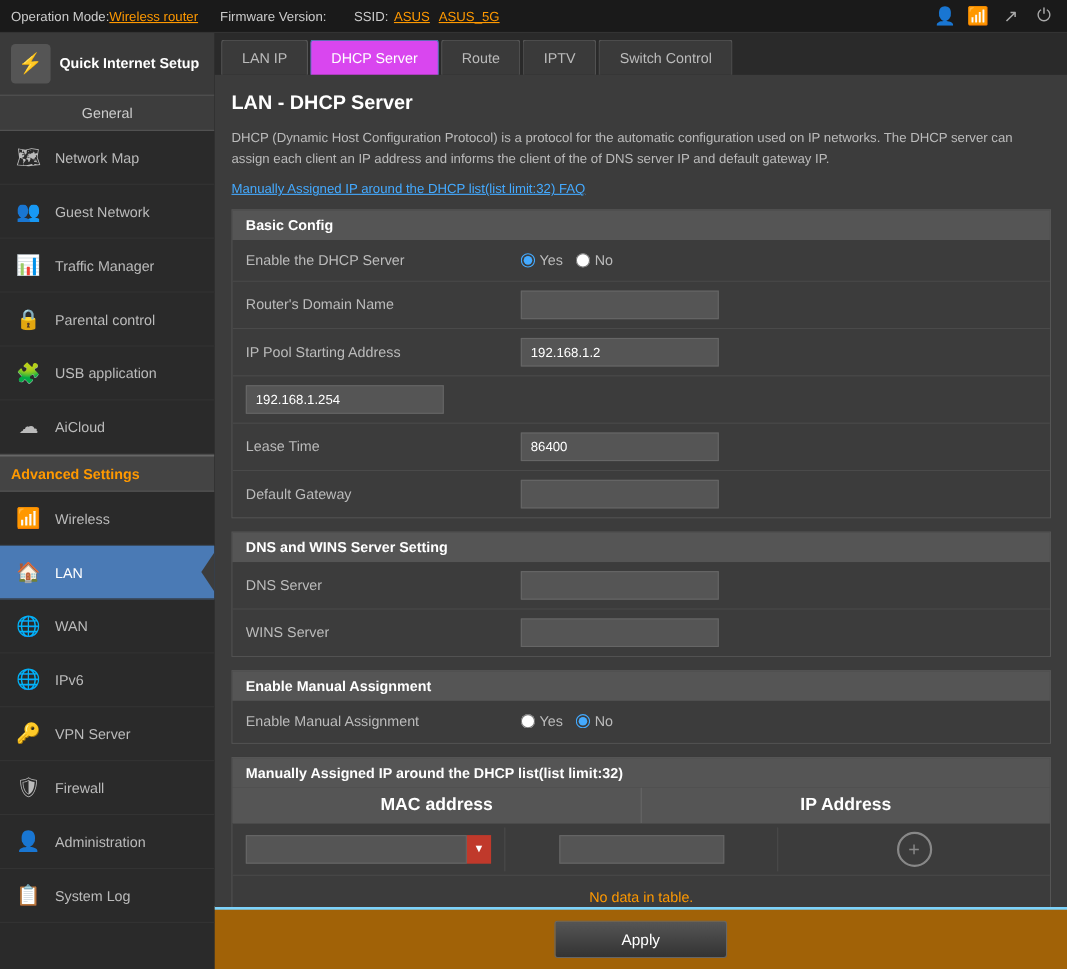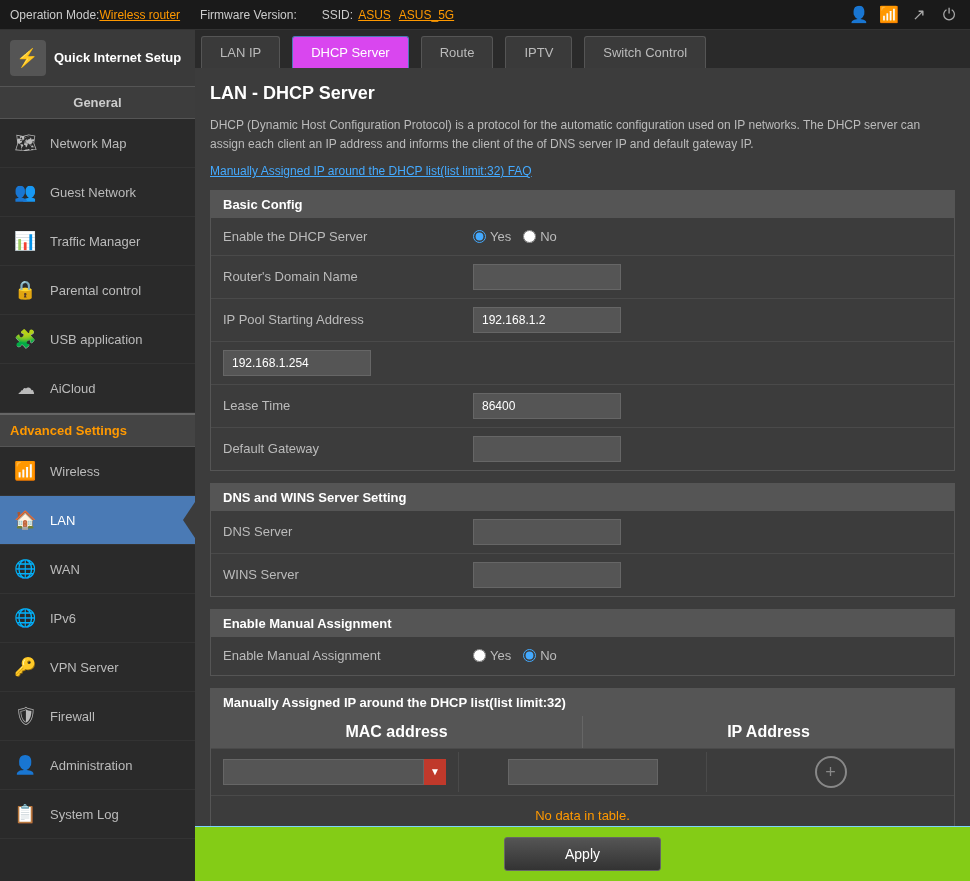--- a/index.html
+++ b/index.html
@@ -11,50 +11,50 @@
     #topbar .icon-btn { width: 22px; height: 22px; display: flex; align-items: center; justify-content: center; color: #aaa; cursor: pointer; font-size: 16px; }
 
     
     #layout { display: flex; height: calc(881px - 30px); }
 
     
     #sidebar { width: 195px; background: #2a2a2a; flex-shrink: 0; overflow-y: auto; }
     .sidebar-top { background: #3a3a3a; padding: 10px; display: flex; align-items: center; gap: 8px; cursor: pointer; }
     .sidebar-top .icon-wrap { width: 36px; height: 36px; background: #555; border-radius: 4px; display: flex; align-items: center; justify-content: center; color: #fff; font-size: 18px; }
     .sidebar-top .label { color: #fff; font-size: 13px; font-weight: bold; line-height: 1.3; }
-    .sidebar-section-header { background: #3d3d3d; color: #ccc; font-size: 13px; font-weight: bold; padding: 8px 10px; text-align: center; border-top: 1px solid #555; border-bottom: 1px solid #555; }
+    .sidebar-section-header { background: #3d3d3d; color: #ccc; font-size: 13px; font-weight: normal; padding: 8px 10px; text-align: center; border-top: 1px solid #555; border-bottom: 1px solid #555; }
     .sidebar-item { display: flex; align-items: center; gap: 10px; padding: 10px 12px; cursor: pointer; color: #bbb; border-bottom: 1px solid #333; }
     .sidebar-item.active { background: #4a7ab5; color: #fff; }
     .sidebar-item .si-icon { width: 28px; height: 28px; display: flex; align-items: center; justify-content: center; font-size: 18px; flex-shrink: 0; }
     .sidebar-item .si-label { font-size: 13px; }
     .sidebar-adv-header { background: #444; color: #ff9900; font-size: 13px; font-weight: bold; padding: 8px 10px; border-top: 2px solid #666; border-bottom: 1px solid #555; }
 
     
     #main { flex: 1; background: #3c3c3c; display: flex; flex-direction: column; overflow: hidden; }
 
     
-    #tabbar { background: #2a2a2a; display: flex; gap: 12px; padding: 6px 6px 0; }
+    #tabbar { background: #2a2a2a; display: flex; gap: 2px; padding: 6px 6px 0; }
     .tab { padding: 8px 18px; background: #3a3a3a; color: #bbb; cursor: pointer; border-top-left-radius: 3px; border-top-right-radius: 3px; font-size: 13px; border: 1px solid #555; border-bottom: none; }
     .tab.active { background: #d946ef; color: #fff; border-color: #4a7ab5; }
 
     
     #content { flex: 1; background: #3c3c3c; padding: 15px; overflow-y: auto; }
     #content h2 { color: #fff; font-size: 18px; margin-bottom: 12px; }
     #content .description { color: #bbb; font-size: 12px; line-height: 1.6; margin-bottom: 8px; }
     #content .description a { color: #4af; text-decoration: underline; }
 
     
     .section { margin-bottom: 12px; border: 1px solid #555; }
     .section-header { background: #555; color: #fff; padding: 6px 12px; font-size: 13px; font-weight: bold; }
     .section-body { background: #3c3c3c; }
     .form-row { display: flex; align-items: center; padding: 8px 12px; border-bottom: 1px solid #4a4a4a; min-height: 38px; }
     .form-row:last-child { border-bottom: none; }
     .form-label { width: 250px; color: #bbb; font-size: 13px; flex-shrink: 0; }
     .form-control { flex: 1; display: flex; align-items: center; gap: 12px; }
-    .form-input { background: #555; border: 1px solid #666; color: #fff; padding: 4px 8px; font-size: 12px; width: 148px; height: 26px; outline: none; }
+    .form-input { background: #555; border: 1px solid #666; color: #fff; padding: 4px 8px; font-size: 12px; width: 180px; height: 26px; outline: none; }
     .radio-group { display: flex; align-items: center; gap: 12px; }
     .radio-option { display: flex; align-items: center; gap: 4px; color: #bbb; font-size: 13px; cursor: pointer; }
     .radio-option input { accent-color: #4af; cursor: pointer; }
 
     
     .table-section { margin-bottom: 12px; border: 1px solid #555; }
     .table-header-row { background: #555; display: flex; color: #fff; font-size: 16px; font-weight: bold; }
     .table-header-row .th { padding: 7px 12px; flex: 1; text-align: center; border-right: 1px solid #666; }
     .table-header-row .th:last-child { border-right: none; }
     .table-data-row { display: flex; align-items: center; background: #3c3c3c; border-top: 1px solid #4a4a4a; }
@@ -62,21 +62,21 @@
     .table-data-row .td:last-child { border-right: none; }
     .table-empty { background: #3c3c3c; padding: 12px; text-align: center; color: #f90; font-size: 13px; border-top: 1px solid #4a4a4a; }
     .mac-input-wrap { display: flex; align-items: center; width: 100%; }
     .mac-input { background: #555; border: 1px solid #666; color: #fff; padding: 4px 6px; font-size: 12px; height: 26px; flex: 1; outline: none; }
     .dropdown-btn { background: #c0392b; border: none; padding: 4px 6px; cursor: pointer; height: 26px; display: flex; align-items: center; }
     .dropdown-btn::after { content: '▼'; color: #fff; font-size: 10px; }
     .ip-input { background: #555; border: 1px solid #666; color: #fff; padding: 4px 8px; font-size: 12px; height: 26px; width: 150px; outline: none; }
     .add-btn { width: 32px; height: 32px; border-radius: 50%; border: 2px solid #888; background: transparent; color: #888; font-size: 18px; cursor: pointer; display: flex; align-items: center; justify-content: center; line-height: 1; }
 
     
-    #applybar { background: #84cc16; padding: 10px; display: flex; justify-content: center; border-top: 1px solid #7dd3fc; }
+    #applybar { background: #a16207; padding: 10px; display: flex; justify-content: center; border-top: 3px solid #7dd3fc; }
     .apply-btn { background: linear-gradient(to bottom, #555, #333); color: #fff; border: 1px solid #666; padding: 8px 60px; font-size: 14px; cursor: pointer; border-radius: 3px; }
 
     
     .sidebar-item.active::after { content: ''; position: absolute; right: 0; border-top: 18px solid transparent; border-bottom: 18px solid transparent; border-right: 12px solid #3c3c3c; }
     .sidebar-item { position: relative; }
   </style>
 </head>
 <body>
 
 <div id="topbar">

